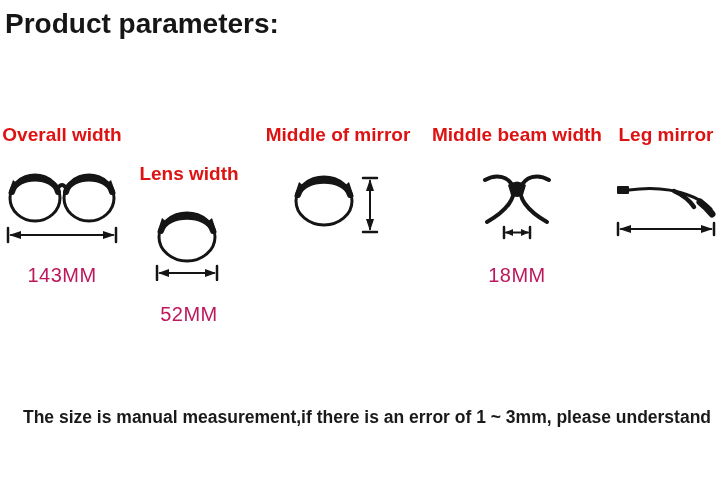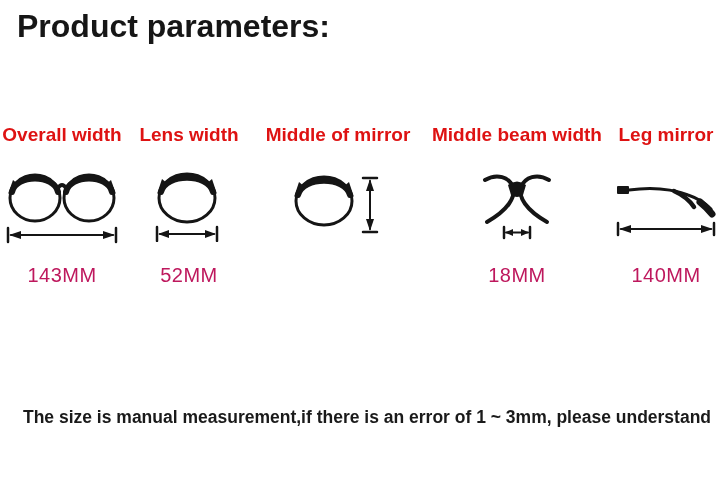--- a/index.html
+++ b/index.html
@@ -9,36 +9,35 @@
     width: 720px;
     height: 486px;
     background: #ffffff;
     font-family: "Liberation Sans", "DejaVu Sans", sans-serif;
     overflow: hidden;
   }
   .page-title {
     position: absolute;
     left: 5px;
     top: 8px;
-    font-size: 32px;
+    font-size: 28px;
     font-weight: 700;
     color: #161616;
     letter-spacing: 0px;
     white-space: nowrap;
-    margin-left: 12px;
   }
   .param-col {
     position: absolute;
     top: 122px;
     display: flex;
     flex-direction: column;
     align-items: center;
   }
   .col-1 { left: 0px;   width: 124px; justify-content: space-between; }
-  .col-2 { left: 128px; width: 122px; }
+  .col-2 { left: 128px; width: 122px; margin-top: 39px; }
   .col-3 { left: 256px; width: 164px; }
   .col-4 { left: 424px; width: 186px; }
   .col-5 { left: 612px; width: 108px; }
   .param-label {
     font-size: 19px;
     font-weight: 700;
     color: #de1212;
     white-space: nowrap;
     line-height: 26px;
   }
@@ -159,16 +158,15 @@
       <path class="stroke" d="M 13 16 C 34 13, 56 15, 72 21 C 81 24, 89 29, 95 35" stroke-width="3"></path>
       <path class="stroke" d="M 58 17 C 67 21, 74 27, 78 33" stroke-width="4.5"></path>
       <path class="stroke" d="M 84 28 C 89 32, 93 36, 96 40" stroke-width="7"></path>
       <line class="stroke" x1="2" y1="49" x2="2" y2="61" stroke-width="2.5"></line>
       <line class="stroke" x1="98" y1="49" x2="98" y2="61" stroke-width="2.5"></line>
       <line class="stroke" x1="5" y1="55" x2="95" y2="55" stroke-width="2"></line>
       <polygon class="fill" points="3,55 15,51 15,59"></polygon>
       <polygon class="fill" points="97,55 85,51 85,59"></polygon>
     </svg>
   </div>
-  <div class="param-value">140MM</div>
 </div>
 
 <div class="footnote">The size is manual measurement,if there is an error of 1 ~ 3mm, please understand</div>
 
 </body></html>

